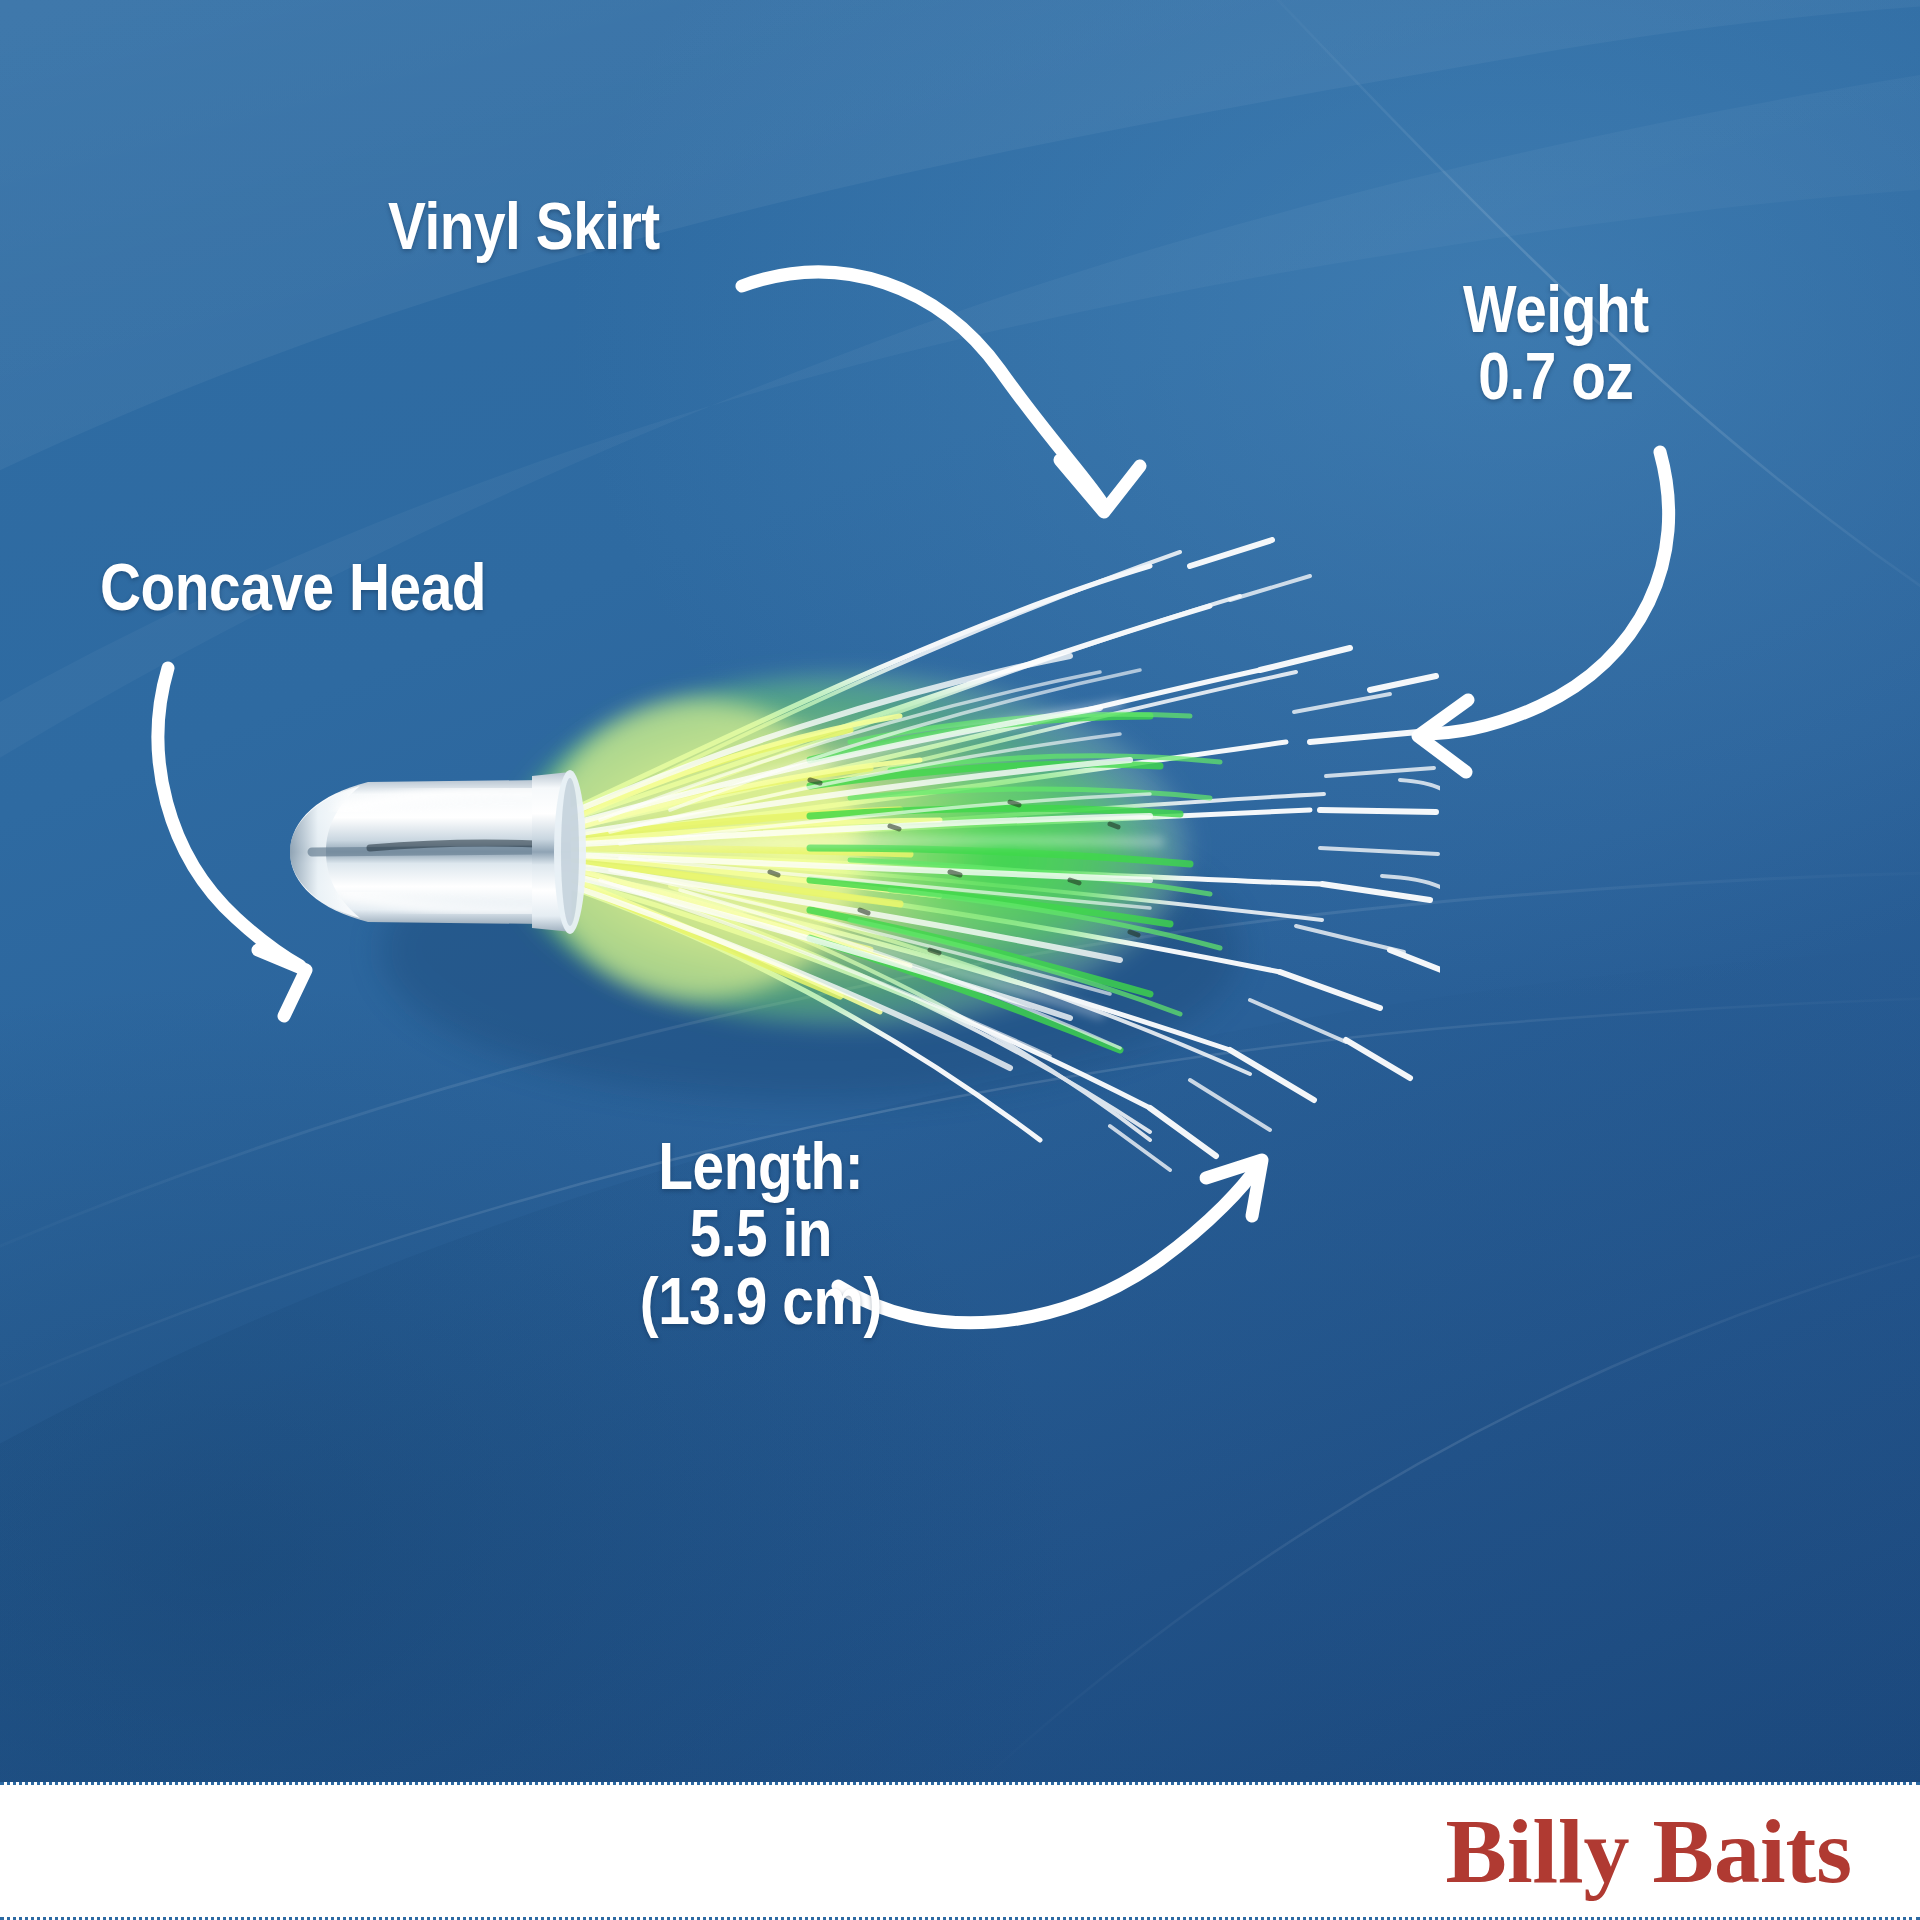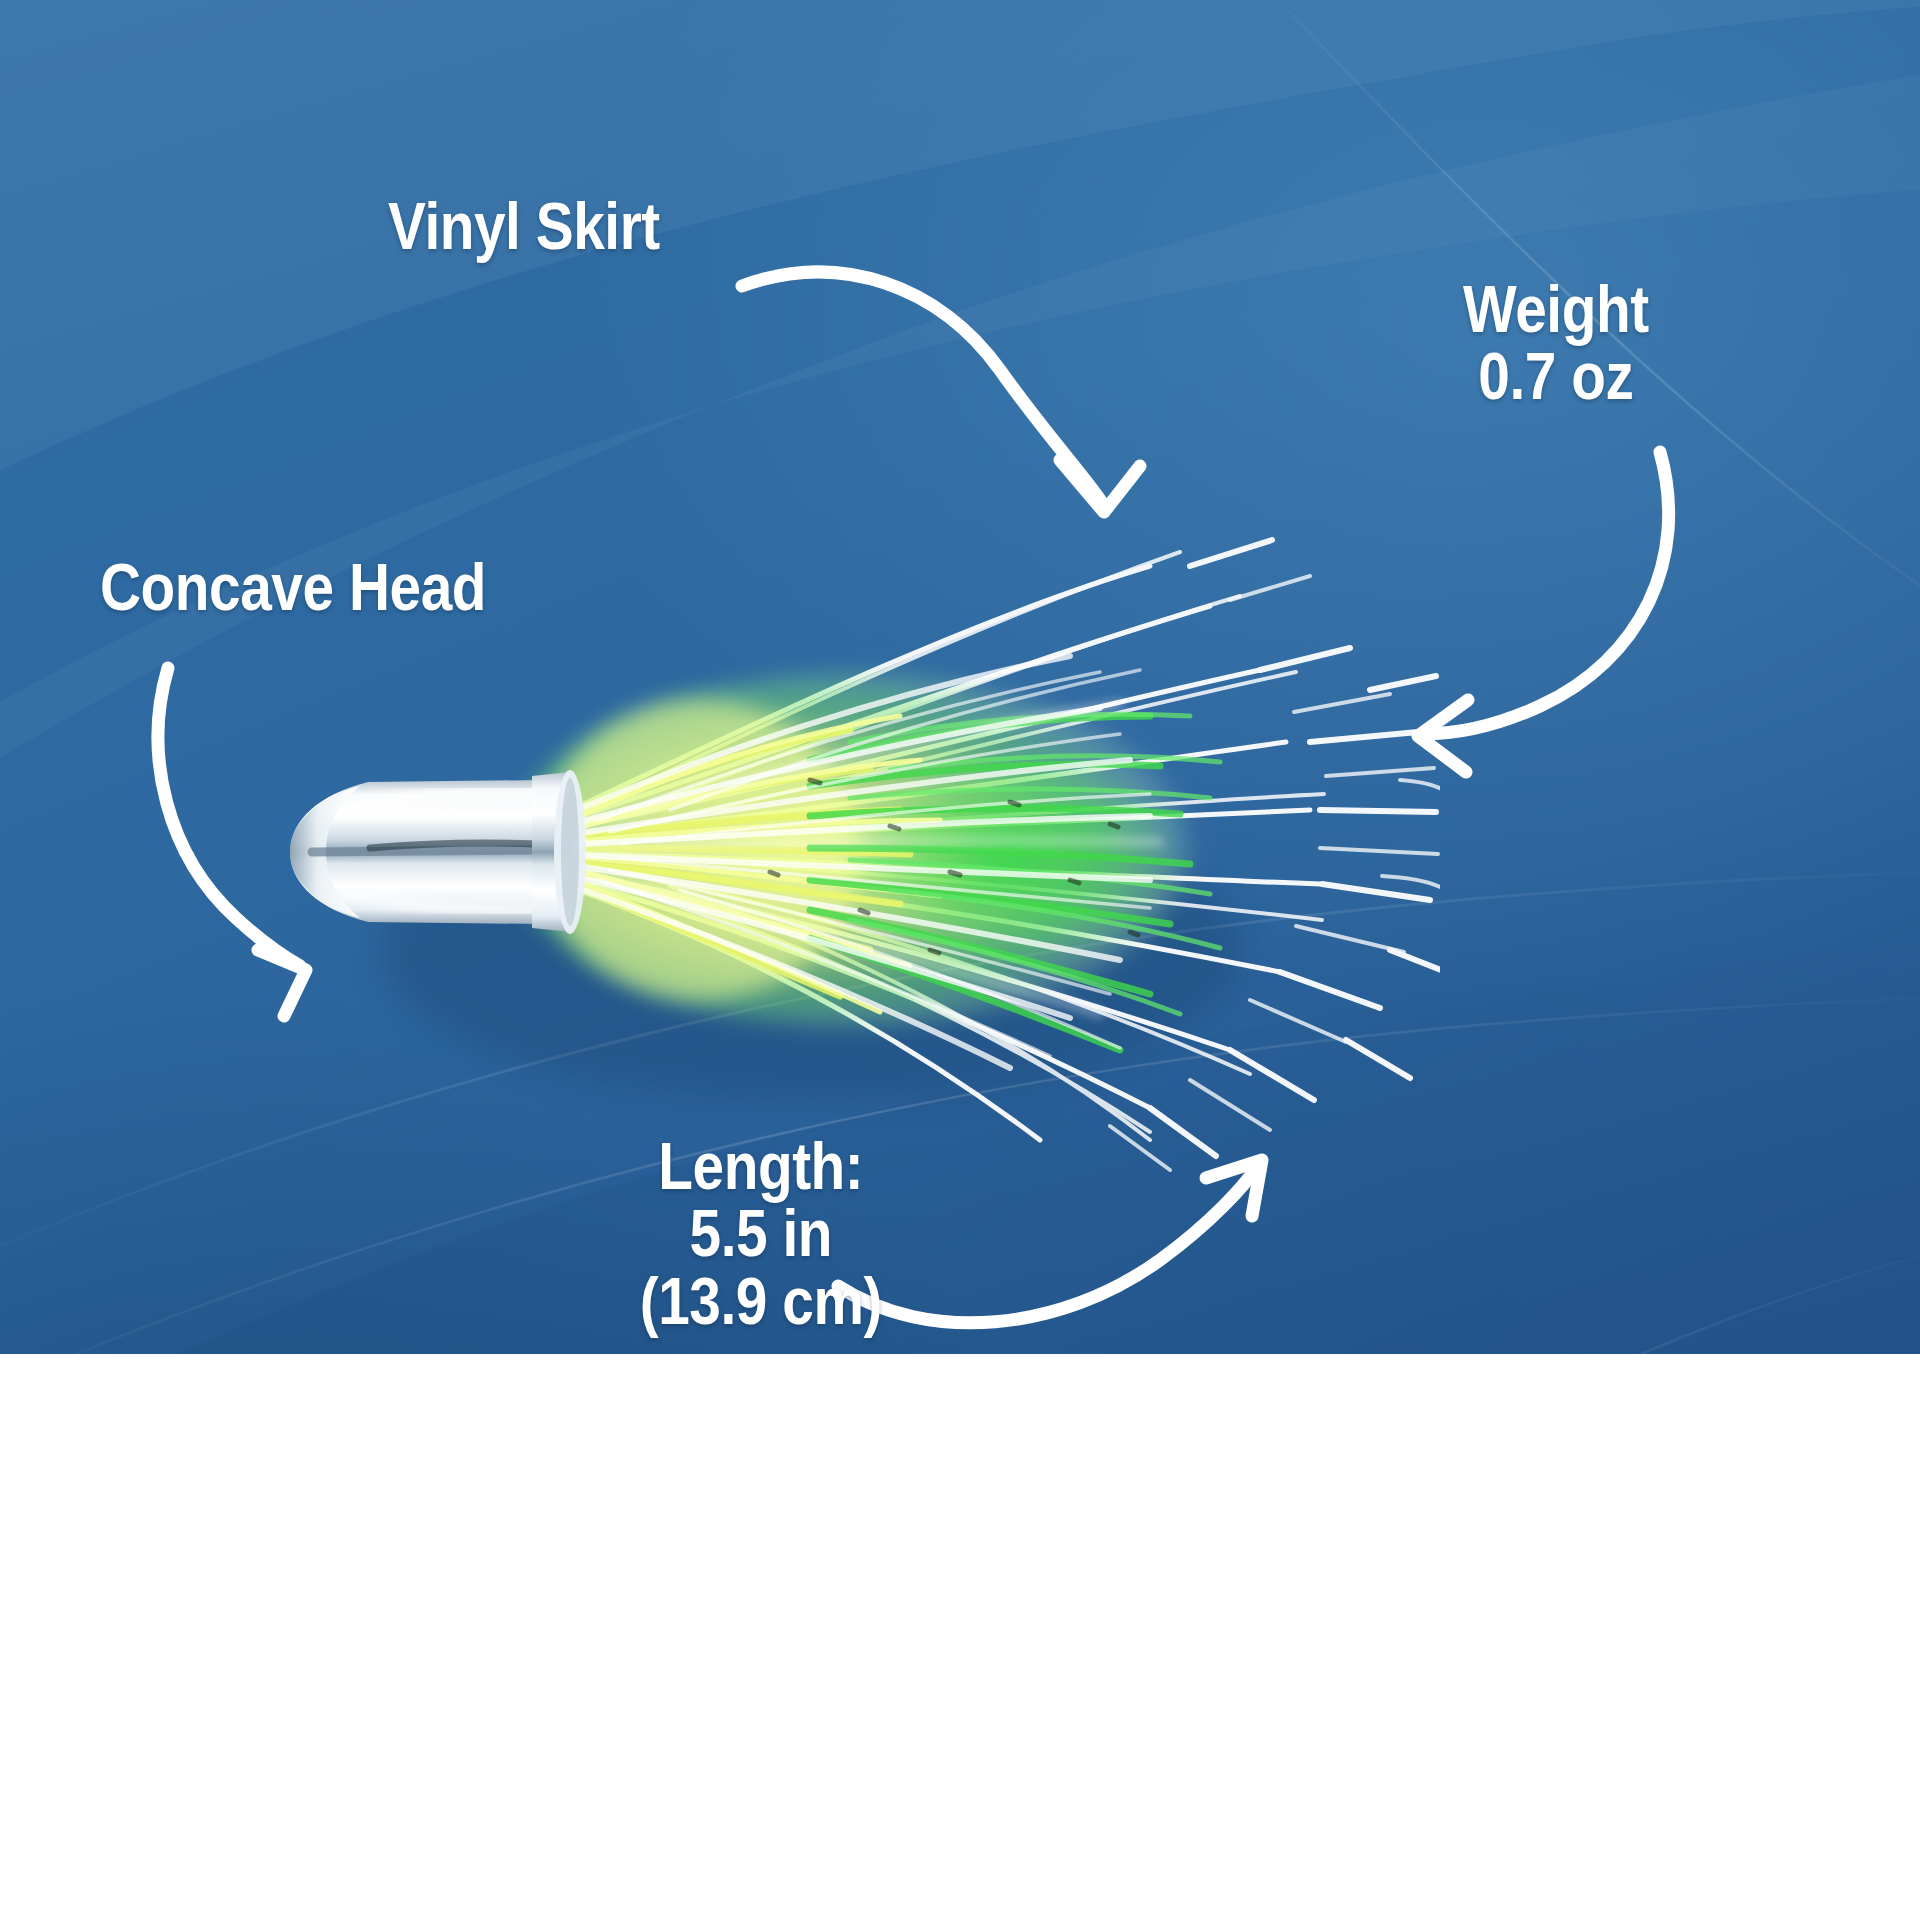--- a/index.html
+++ b/index.html
@@ -1,21 +1,21 @@
 <!DOCTYPE html>
 <html><head>
 <meta charset="utf-8">
 <style>
   html,body{margin:0;padding:0;}
   body{
     width:1920px;height:1920px;overflow:hidden;
     font-family:"Liberation Sans", sans-serif;
     background:#fff;
   }
-  #stage{position:relative;width:1920px;height:1354px;overflow:hidden;}
+  #stage{position:relative;width:1920px;height:1920px;overflow:hidden;}
 
   
   .bg{
     position:absolute;left:0;top:0;width:1920px;height:1782px;
     background:
       radial-gradient(ellipse 1500px 1100px at 78% 18%, rgba(86,150,200,0.38) 0%, rgba(86,150,200,0.0) 62%),
       radial-gradient(ellipse 1300px 900px at 12% 88%, rgba(20,62,105,0.42) 0%, rgba(20,62,105,0.0) 65%),
       linear-gradient(158deg,#2f6da4 0%,#2e6aa1 32%,#2a6199 58%,#23548b 80%,#1d4a7f 100%);
   }
   .bg-swooshes{position:absolute;left:0;top:0;width:1920px;height:1782px;}
@@ -330,14 +330,17 @@
   <div class="label" id="lbl-concave">
     <span class="ln">Concave Head</span>
   </div>
 
   <div class="label" id="lbl-length">
     <span class="ln">Length:</span>
     <span class="ln">5.5 in</span>
     <span class="ln">(13.9 cm)</span>
   </div>
 
+  <div class="footer">
+    <div class="brand">Billy Baits</div>
+  </div>
 
 </div>
 
 </body></html>

